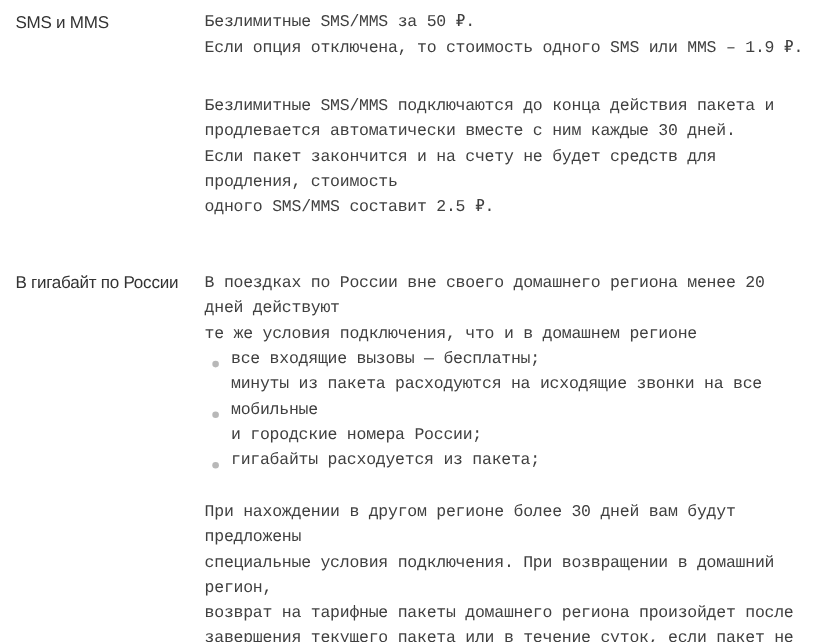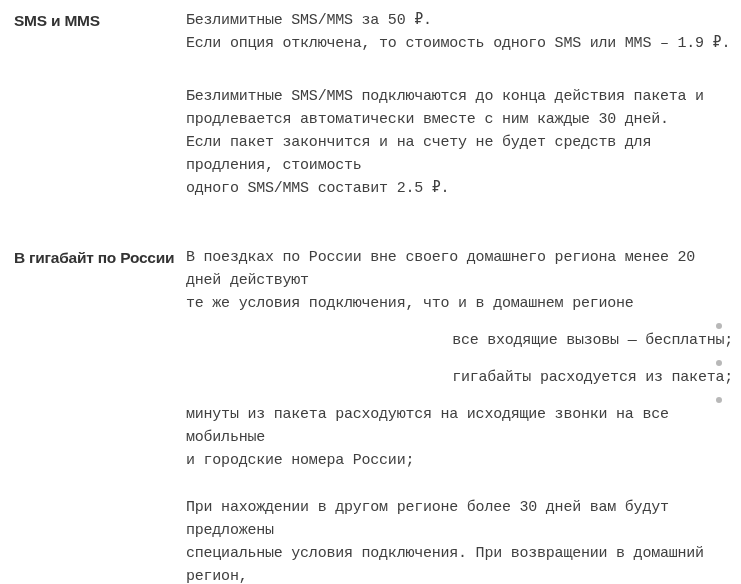--- a/index.html
+++ b/index.html
@@ -27,21 +27,21 @@
   }
   .row + .row {
     margin-top: 46px;
   }
   .row-title {
     flex: 0 0 172px;
     width: 172px;
     margin: 0;
     padding-right: 10px;
     font-size: 15.5px;
-    font-weight: bold;
+    font-weight: normal;
     color: #333333;
     line-height: 23px;
   }
   .row-body {
     flex: 1;
     min-width: 0;
     font-family: Liberation Mono, monospace;
   }
   .para {
     margin: 0;
@@ -50,22 +50,21 @@
   .para + .para {
     margin-top: 30px;
   }
   ul.cond-list {
     list-style: none;
     margin: 0;
     padding: 0;
   }
   ul.cond-list li {
     display: flex;
-    align-items: flex-end;
-    flex-direction: column;
+    align-items: center;
   }
   .bullet-dot {
     flex: 0 0 auto;
     width: 6px;
     height: 6px;
     border-radius: 50%;
     background: #b8b8b8;
     margin: 8px 11px 0 7px;
   }
   .li-text {
@@ -97,26 +96,26 @@
     <div class="row-body">
       <p class="para">В поездках по России вне своего домашнего региона менее 20 дней действуют
 те же условия подключения, что и в домашнем регионе</p>
       <ul class="cond-list">
         <li>
           <span class="bullet-dot"></span>
           <span class="li-text">все входящие вызовы — бесплатны;</span>
         </li>
         <li>
           <span class="bullet-dot"></span>
-          <span class="li-text">гигабайты расходуется из пакета;</span>
+          <span class="li-text">минуты из пакета расходуются на исходящие звонки на все мобильные
+и городские номера России;</span>
         </li>
         <li>
           <span class="bullet-dot"></span>
-          <span class="li-text">минуты из пакета расходуются на исходящие звонки на все мобильные
-и городские номера России;</span>
+          <span class="li-text">гигабайты расходуется из пакета;</span>
         </li>
       </ul>
       <p class="para outro">При нахождении в другом регионе более 30 дней вам будут предложены
 специальные условия подключения. При возвращении в домашний регион,
 возврат на тарифные пакеты домашнего региона произойдет после
 завершения текущего пакета или в течение суток, если пакет не был
 подключен.</p>
     </div>
   </section>
 

